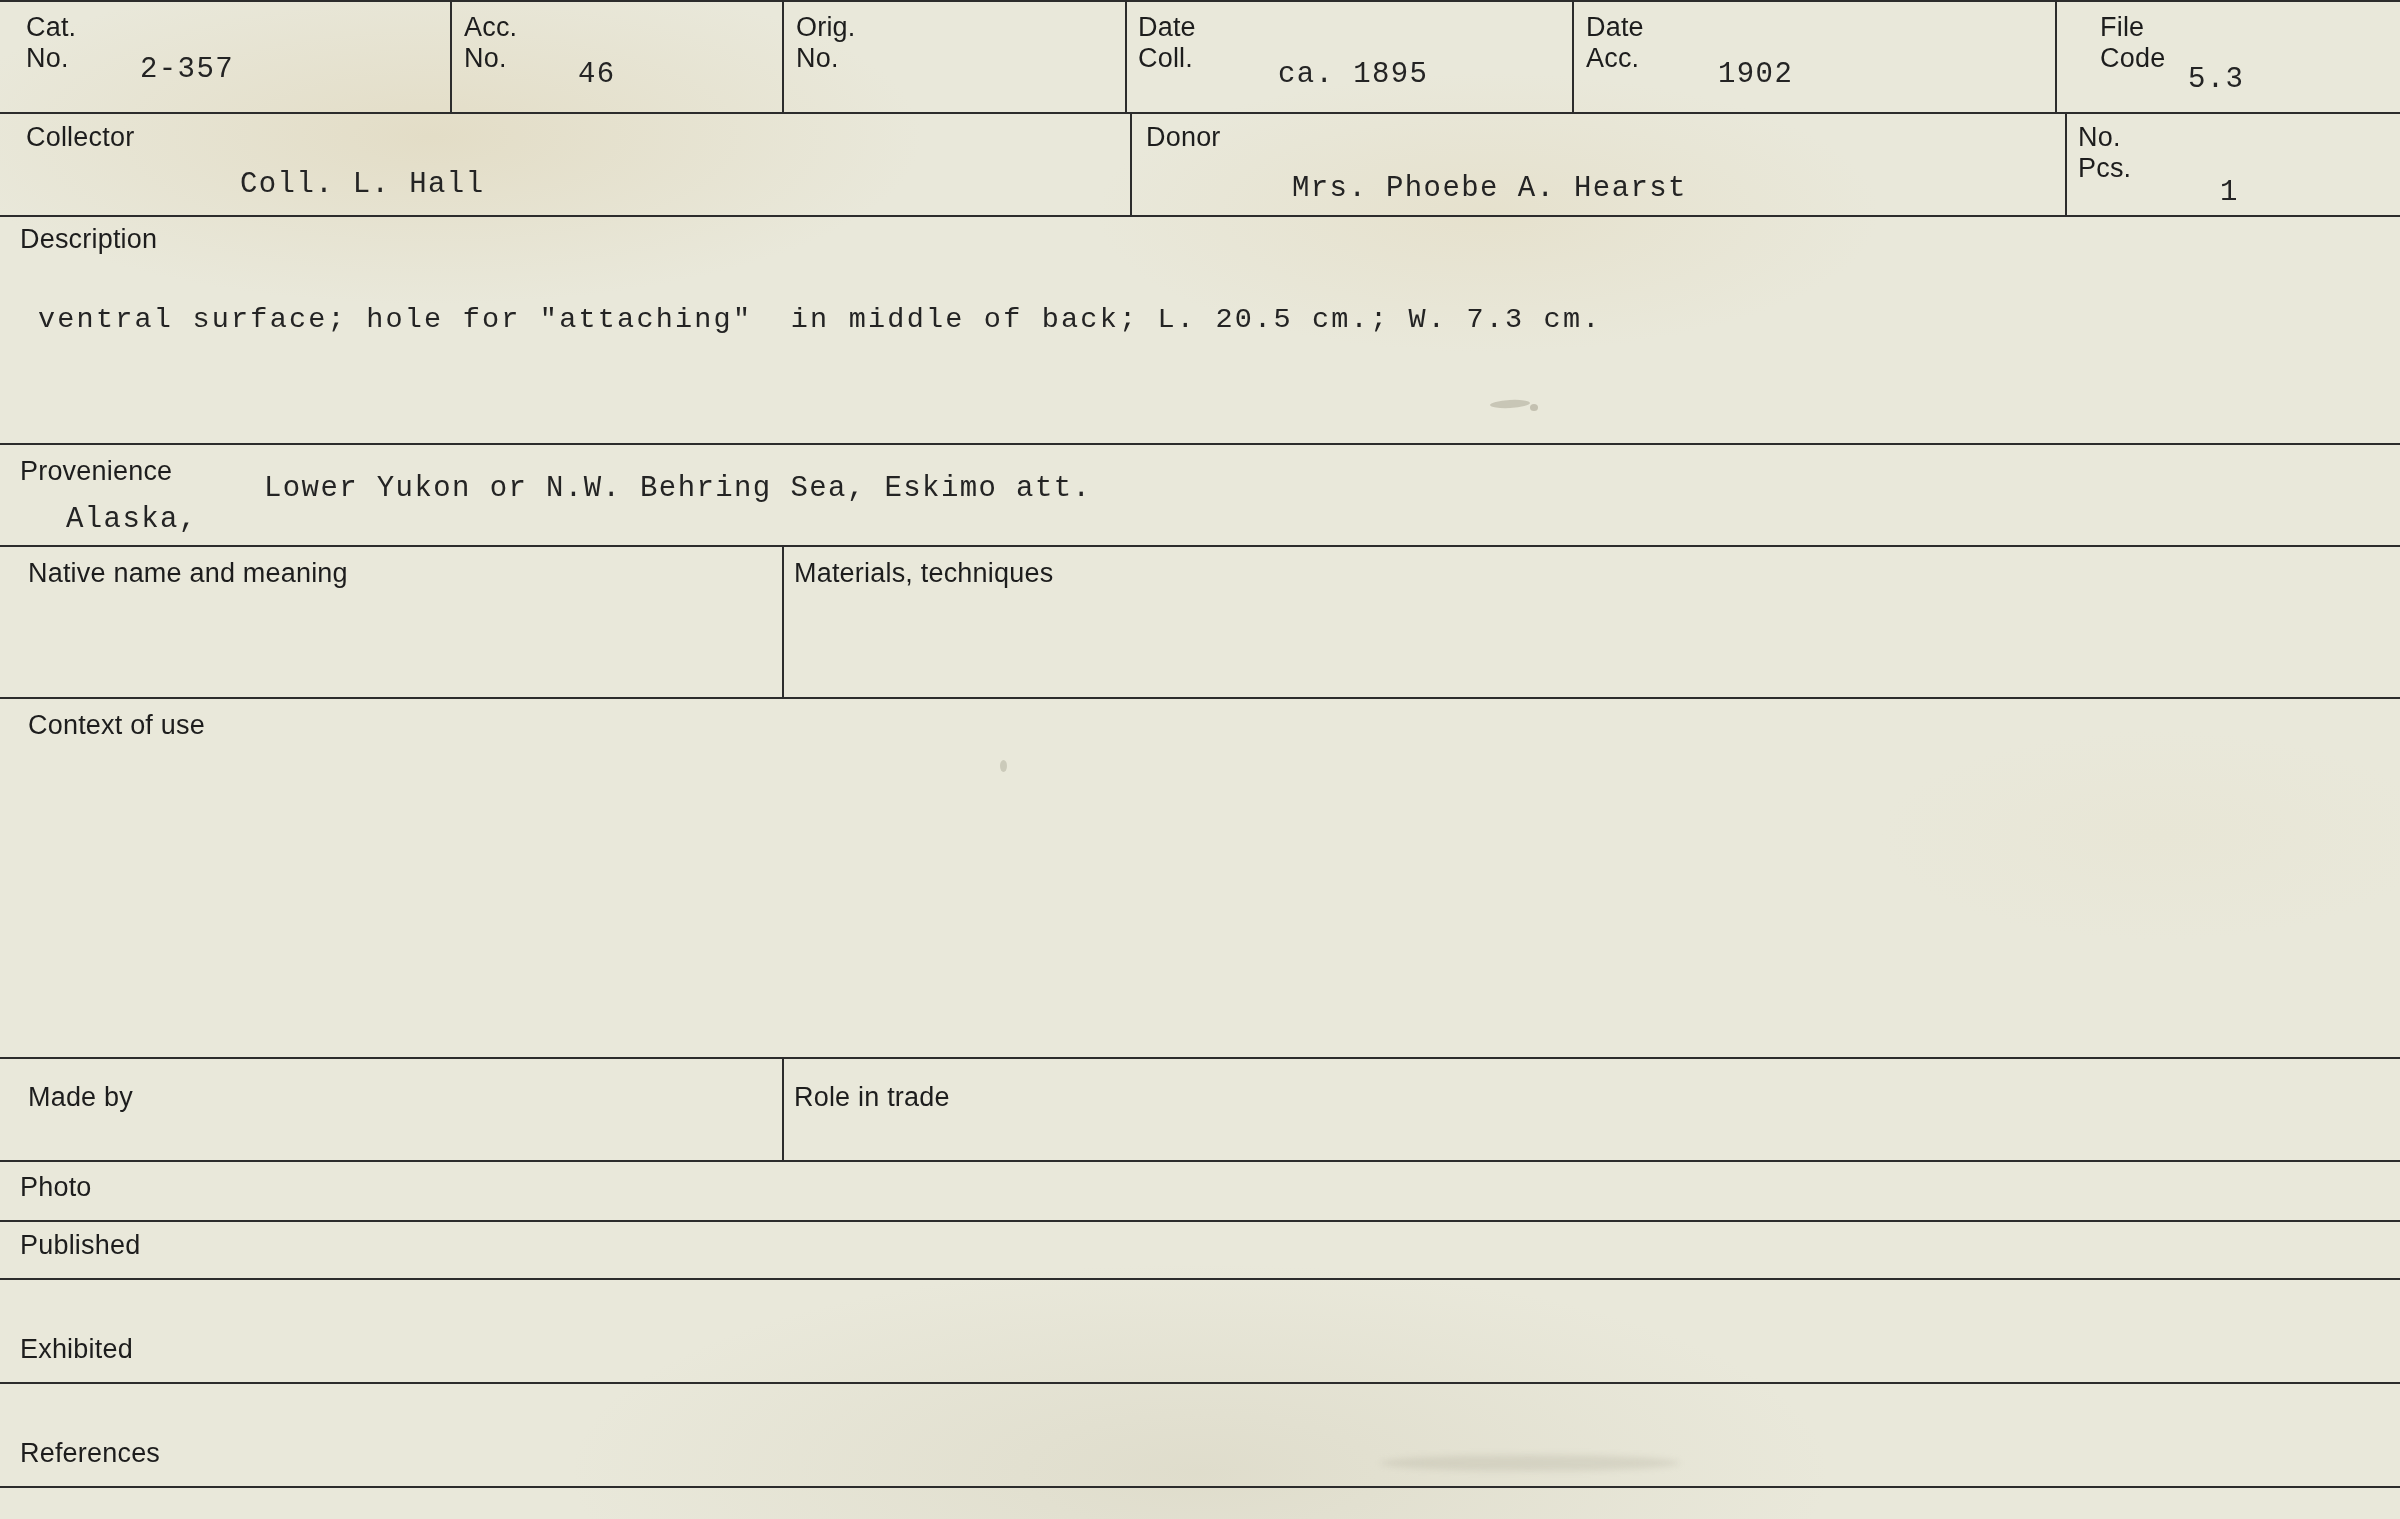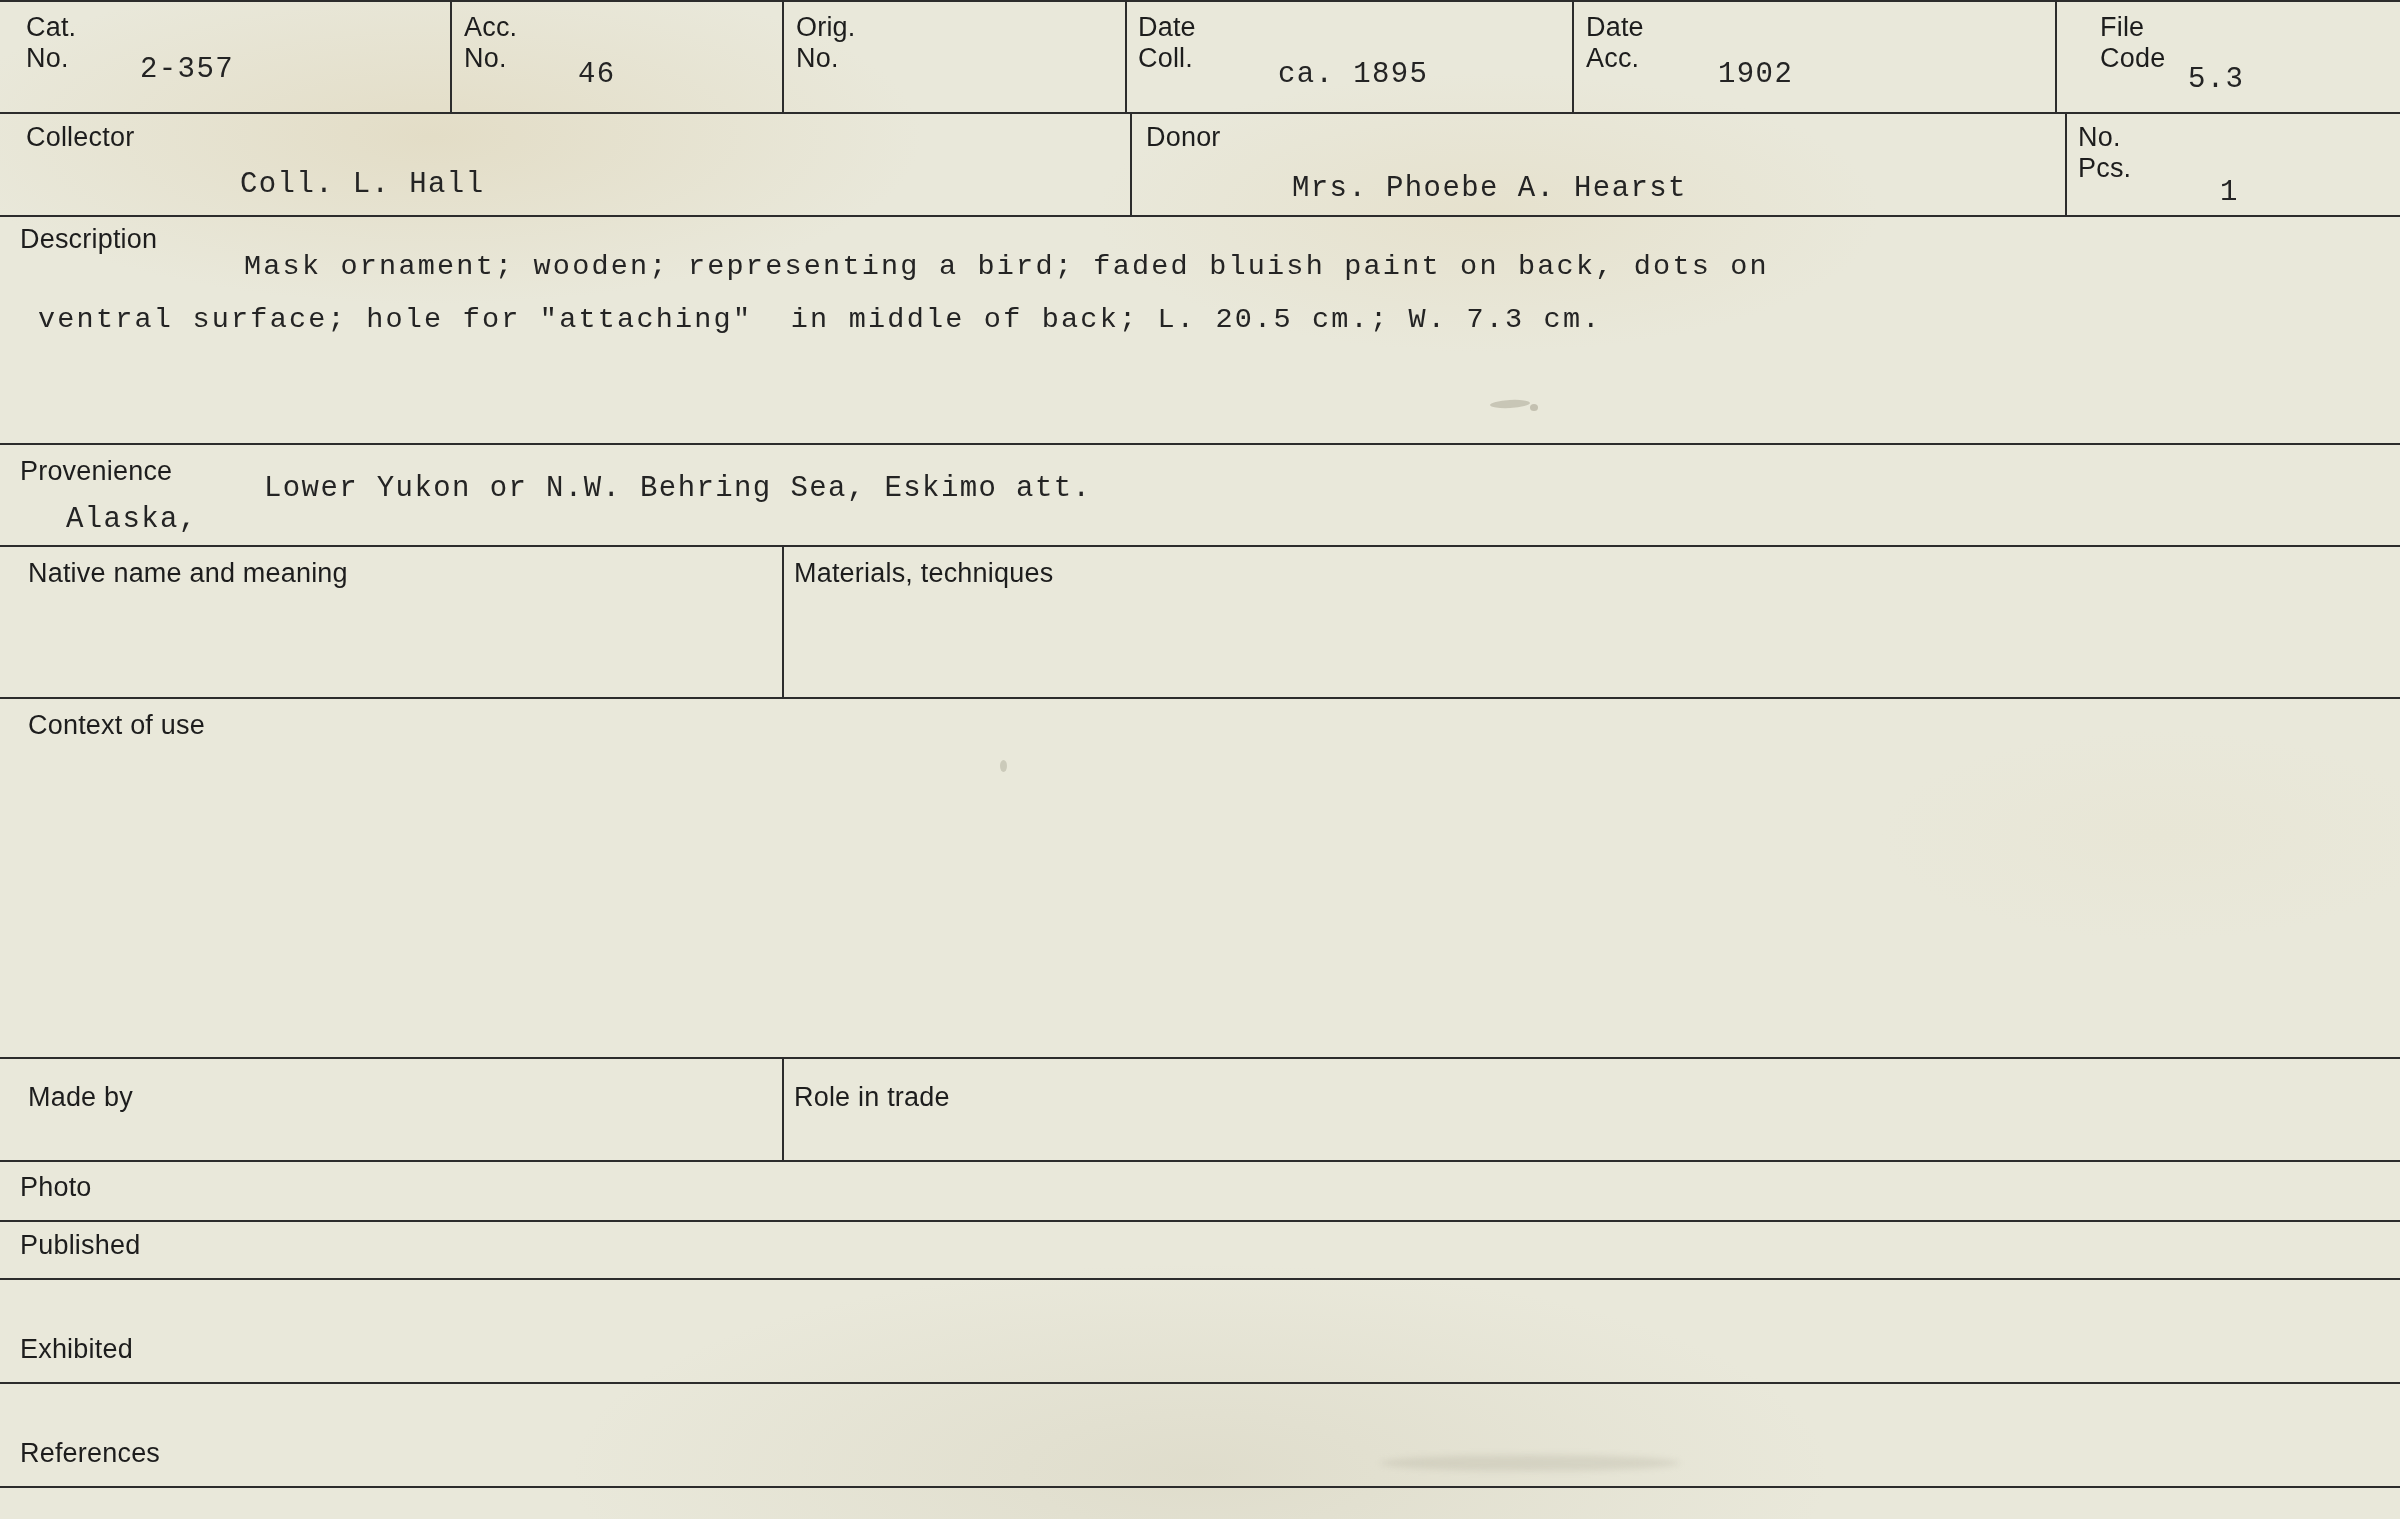--- a/index.html
+++ b/index.html
@@ -122,21 +122,20 @@
   <div class="typed" style="left:240px; top:168px;">Coll. L. Hall</div>
 
   <div class="lbl" style="left:1146px; top:122px;">Donor</div>
   <div class="typed" style="left:1292px; top:172px;">Mrs. Phoebe A. Hearst</div>
 
   <div class="lbl two" style="left:2078px; top:122px;">No.
 Pcs.</div>
   <div class="typed" style="left:2220px; top:176px;">1</div>
 
   <div class="lbl" style="left:20px; top:224px;">Description</div>
-  <div class="typed desc" style="left:244px; top:250px;">Mask ornament; wooden; representing a bird; faded bluish paint on back, dots on</div>
   <div class="typed desc" style="left:38px;  top:303px;">ventral surface; hole for "attaching"  in middle of back; L. 20.5 cm.; W. 7.3 cm.</div>
 
   <div class="lbl" style="left:20px; top:456px;">Provenience</div>
   <div class="typed" style="left:264px; top:472px;">Lower Yukon or N.W. Behring Sea, Eskimo att.</div>
   <div class="typed" style="left:66px;  top:503px;">Alaska,</div>
 
   <div class="lbl" style="left:28px;  top:558px;">Native name and meaning</div>
   <div class="typed" style="left:40px; top:612px;"></div>
 
   <div class="lbl" style="left:794px; top:558px;">Materials, techniques</div>

